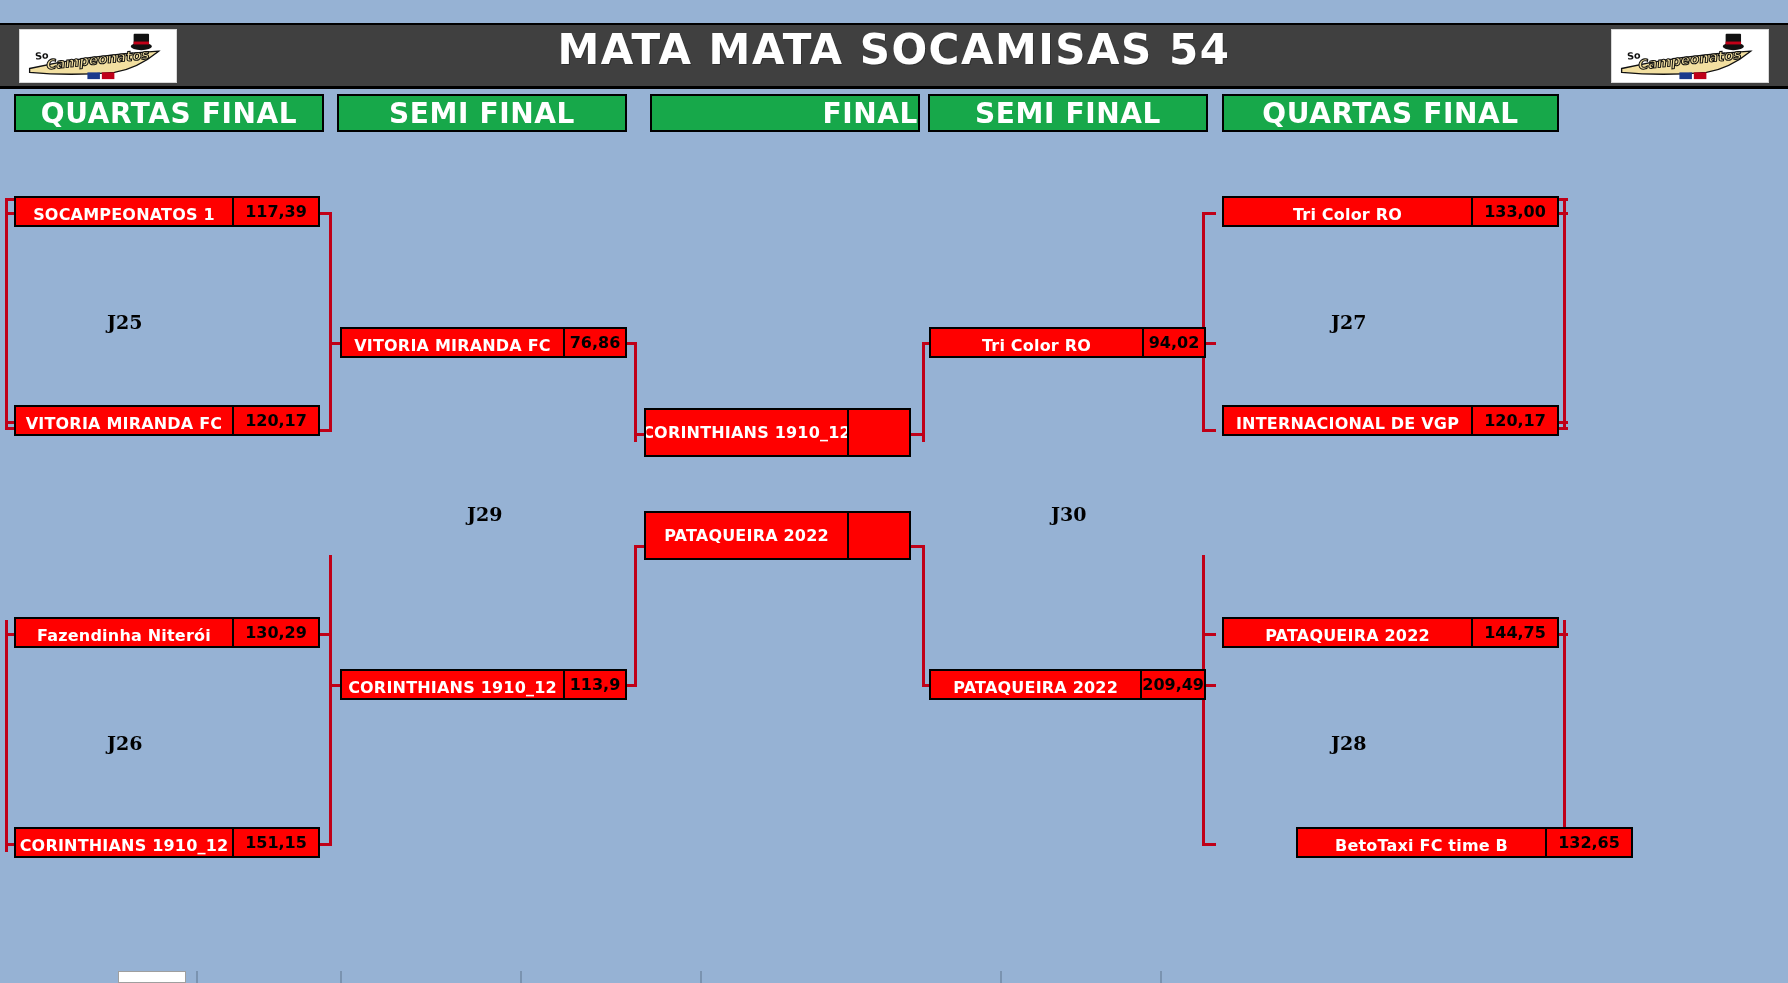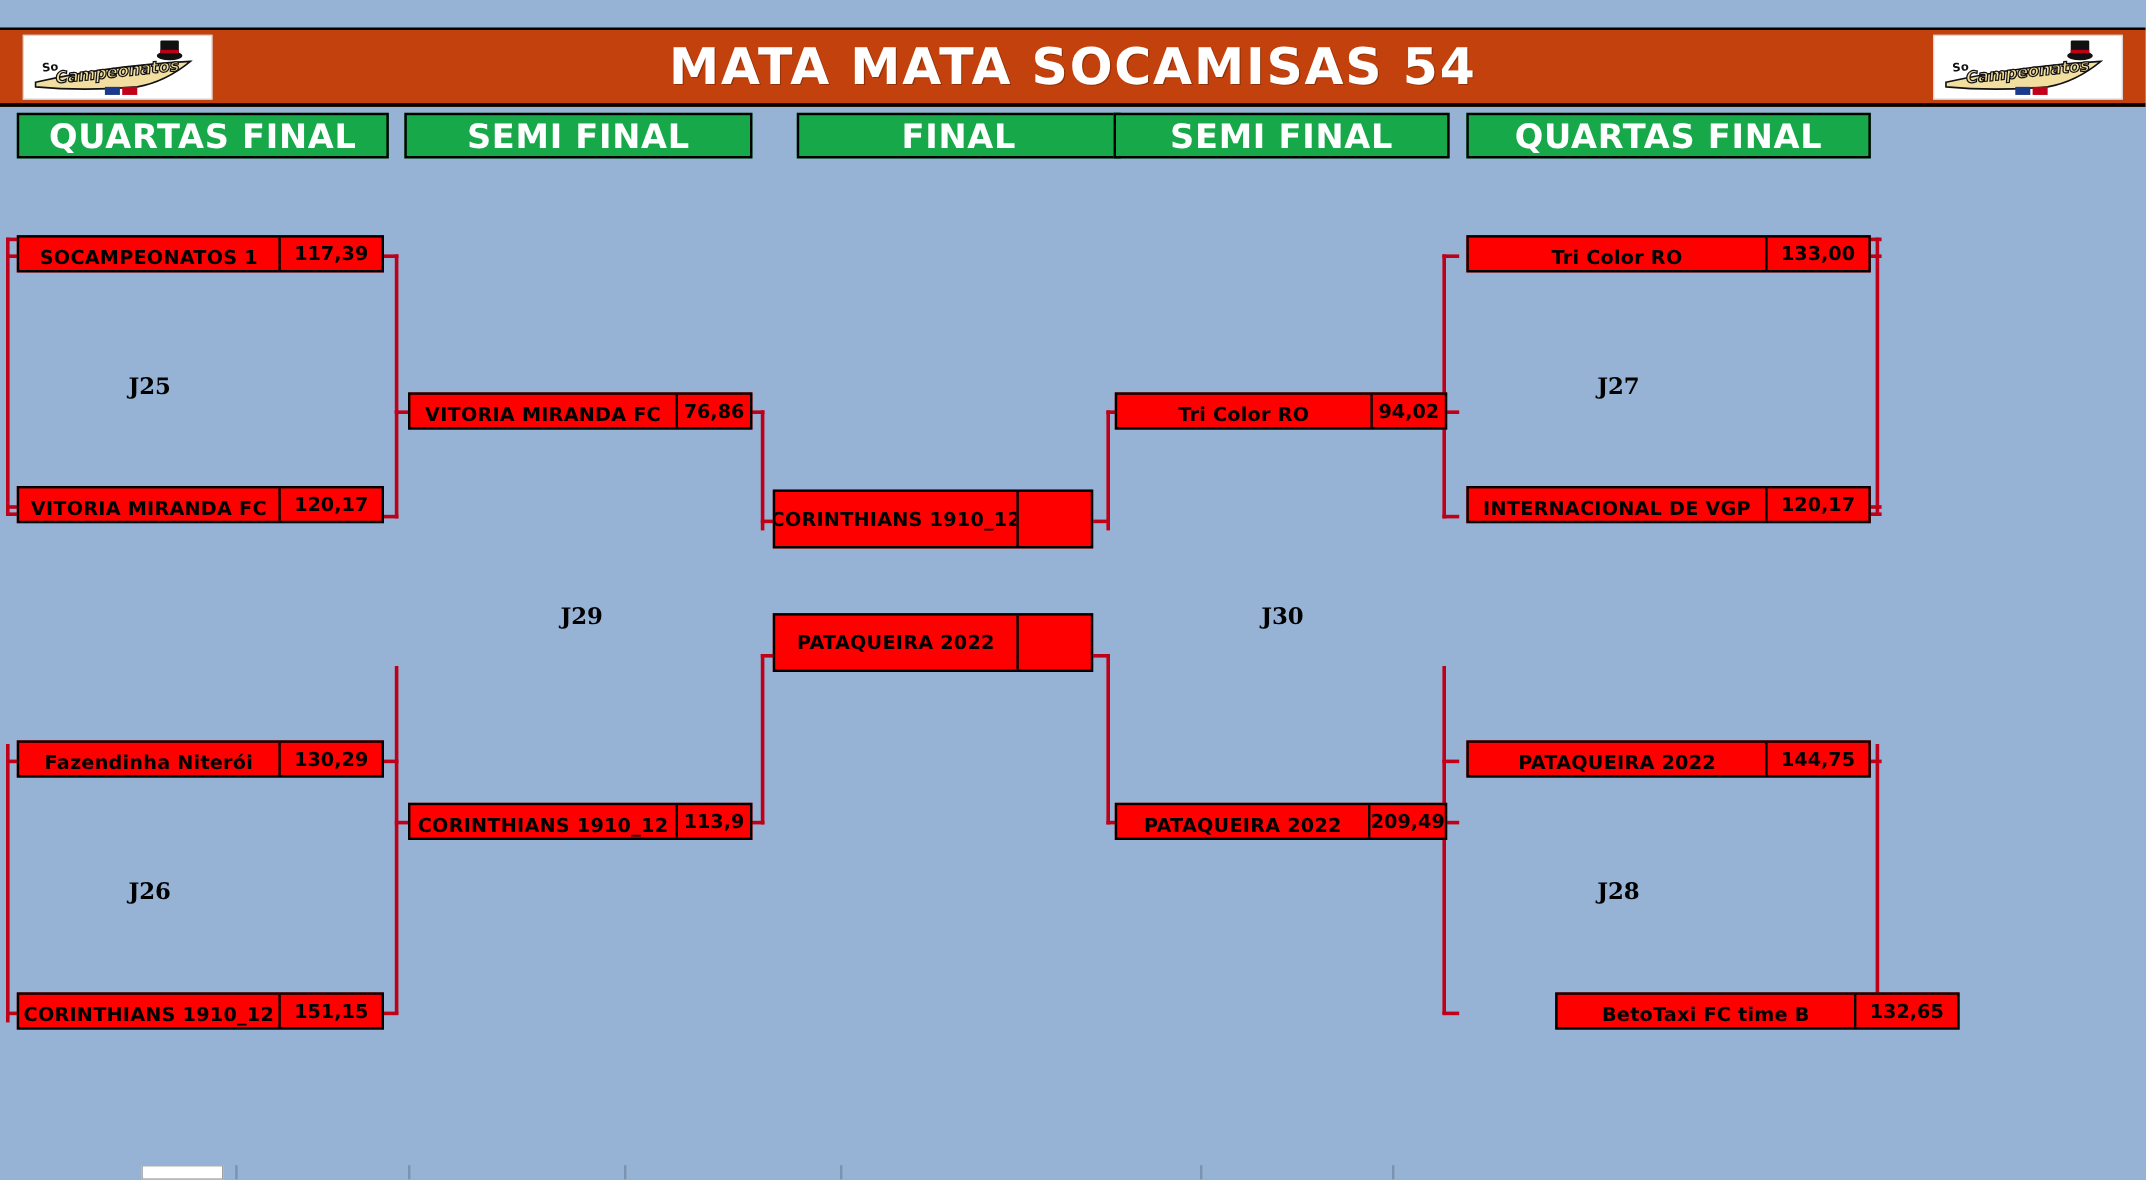--- a/index.html
+++ b/index.html
@@ -11,25 +11,24 @@
     font-family: "Liberation Sans", sans-serif;
     overflow: hidden;
     position: relative;
   }
 
   
   #title-banner {
     position: absolute;
     left: 0; top: 23px;
     width: 1788px; height: 66px;
-    background: #c2410c;
+    background: #404040;
     border-top: 2px solid #000;
     border-bottom: 3px solid #000;
     display: flex;
-    align-items: center;
     justify-content: center;
   }
   #banner-title {
     color: #ffffff;
     font-size: 42px;
     font-weight: bold;
     letter-spacing: 1.5px;
     font-family: "DejaVu Sans", sans-serif;
     text-shadow: 1px 1px 0 rgba(0,0,0,.25);
   }
@@ -59,39 +58,39 @@
   }
   .round-header span {
     color: #ffffff;
     font-size: 28px;
     font-weight: bold;
     letter-spacing: .6px;
     font-family: "DejaVu Sans", sans-serif;
   }
   #hdr-qf-left   { left: 14px;   width: 310px; }
   #hdr-sf-left   { left: 337px;  width: 290px; }
-  #hdr-final     { left: 664px;  width: 270px; }
+  #hdr-final     { left: 650px;  width: 270px; justify-content: flex-end; }
   #hdr-sf-right  { left: 928px;  width: 280px; }
   #hdr-qf-right  { left: 1222px; width: 337px; }
 
   
   .team-box {
     position: absolute;
     height: 31px;
     background: #ff0000;
     border: 2px solid #000;
     display: flex;
     align-items: stretch;
   }
   .team-name {
     flex: 1 1 auto;
     display: flex;
     align-items: center;
     justify-content: center;
-    color: #000000;
+    color: #ffffff;
     font-size: 16px;
     font-weight: bold;
     font-family: "DejaVu Sans", sans-serif;
     letter-spacing: .2px;
     white-space: nowrap;
     overflow: hidden;
     padding: 16px 4px;
   }
   .team-score {
     flex: 0 0 86px;

